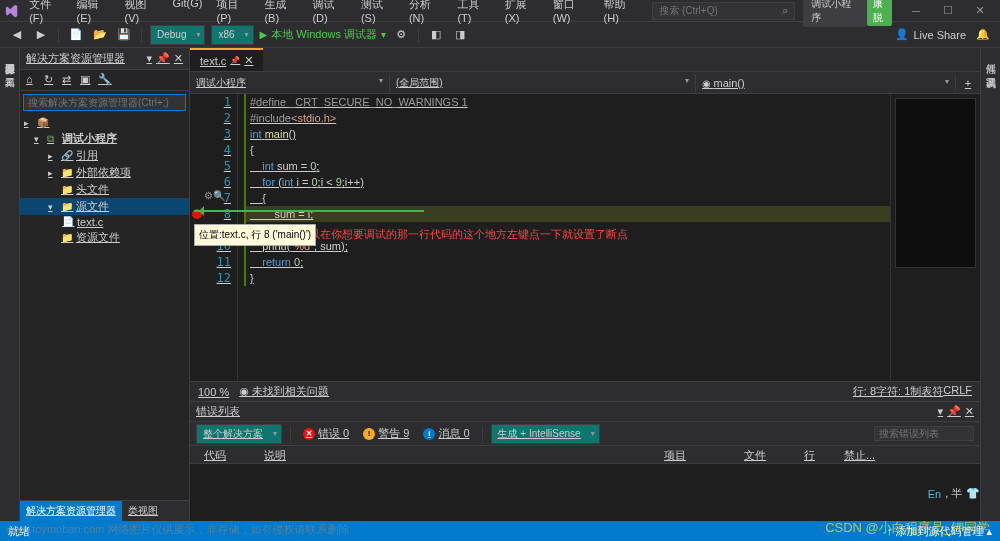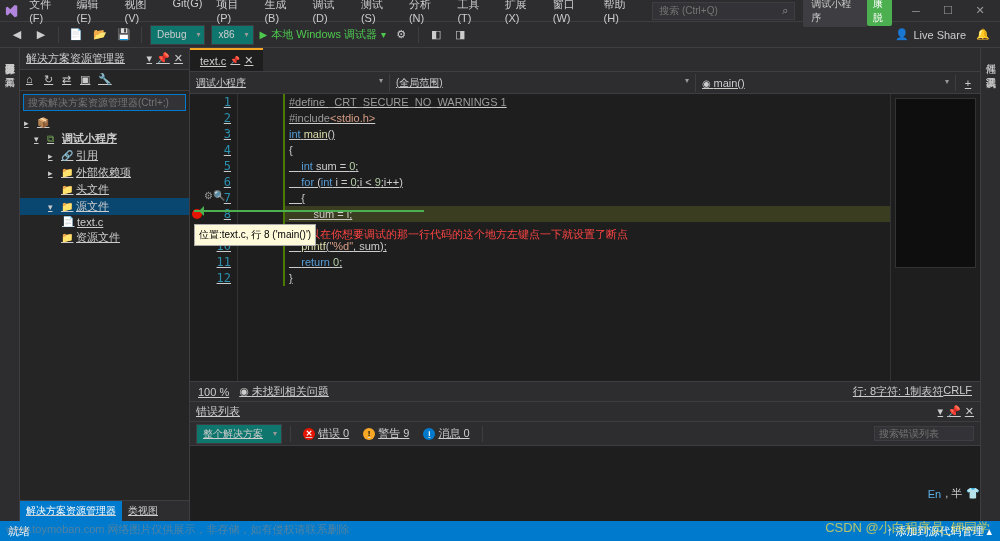--- a/index.html
+++ b/index.html
@@ -48,21 +48,21 @@
 .file-tab { padding: 3px 10px; background: #1e1e1e; border-top: 2px solid #f9a825; display: flex; align-items: center; gap: 4px; font-size: 10px; }
 .crumb-row { height: 22px; background: #2d2d30; display: flex; align-items: center; border-bottom: 1px solid #3e3e42; }
 .crumb { flex: 1; padding: 2px 6px; border-right: 1px solid #3e3e42; font-size: 10px; position: relative; }
 .crumb::after { content: "▾"; position: absolute; right: 6px; font-size: 8px; color: #999; }
 .code-container { flex: 1; display: flex; position: relative; overflow: hidden; }
 .gutter { width: 48px; background: #1e1e1e; border-right: 1px solid #333; position: relative; }
 .line-num { height: 16px; text-align: right; padding-right: 6px; color: #2b91af; font-family: Consolas, monospace; font-size: 12px; line-height: 16px; }
 .breakpoint { position: absolute; left: 2px; width: 10px; height: 10px; background: #e51400; border-radius: 50%; }
 .bp-glyph { position: absolute; left: 14px; color: #999; font-size: 10px; }
 .code { flex: 1; font-family: Consolas, monospace; font-size: 12px; line-height: 16px; padding-left: 6px; position: relative; }
-.code-line { height: 16px; white-space: pre; border-left: 2px solid #4a7a00; padding-left: 4px; margin-left: 39px; }
+.code-line { height: 16px; white-space: pre; border-left: 2px solid #4a7a00; padding-left: 4px; }
 .code-line.highlight { background: #3a3d1f; }
 .kw { color: #569cd6; }
 .pp { color: #9b9b9b; }
 .str { color: #d69d85; }
 .num { color: #b5cea8; }
 .fn { color: #dcdcaa; }
 .annotation-arrow { position: absolute; left: -44px; top: 116px; width: 230px; height: 2px; background: #4caf50; z-index: 5; }
 .annotation-arrow::before { content: ""; position: absolute; left: 0; top: -4px; border: 5px solid transparent; border-right-color: #4caf50; }
 .annotation-text { position: absolute; left: 60px; top: 132px; color: #ff4444; font-size: 11px; z-index: 5; }
 .tooltip { position: absolute; left: -44px; top: 130px; background: #fffada; color: #000; border: 1px solid #aaa; padding: 2px 4px; font-size: 10px; z-index: 6; }
@@ -304,22 +304,31 @@
           </div>
         <div class="err-badge">
             <span class="err-icon err-yel">!</span>
             <span>警告 9</span>
           </div>
         <div class="err-badge">
             <span class="err-icon err-blue">i</span>
             <span>消息 0</span>
           </div>
         <span class="toolbar-sep"></span>
+        <div class="combo">生成 + IntelliSense</div>
         <div class="bp-search"><input placeholder="搜索错误列表" style=""></div>
       </div>
+      <div class="bp-columns" id="errcols">
+          <div class="bp-col" style="width: 60px;">代码</div>
+          <div class="bp-col" style="width: 400px;">说明</div>
+          <div class="bp-col" style="width: 80px;">项目</div>
+          <div class="bp-col" style="width: 60px;">文件</div>
+          <div class="bp-col" style="width: 40px;">行</div>
+          <div class="bp-col" style="width: 60px;">禁止...</div>
+        </div>
     </div>
   </div>
 
   <div class="right-strip" id="rightstrip">
       <div class="left-strip-item">属性</div>
       <div class="left-strip-item">调试工具</div>
     </div>
 </div>
 
 <div class="ime-indicator">

